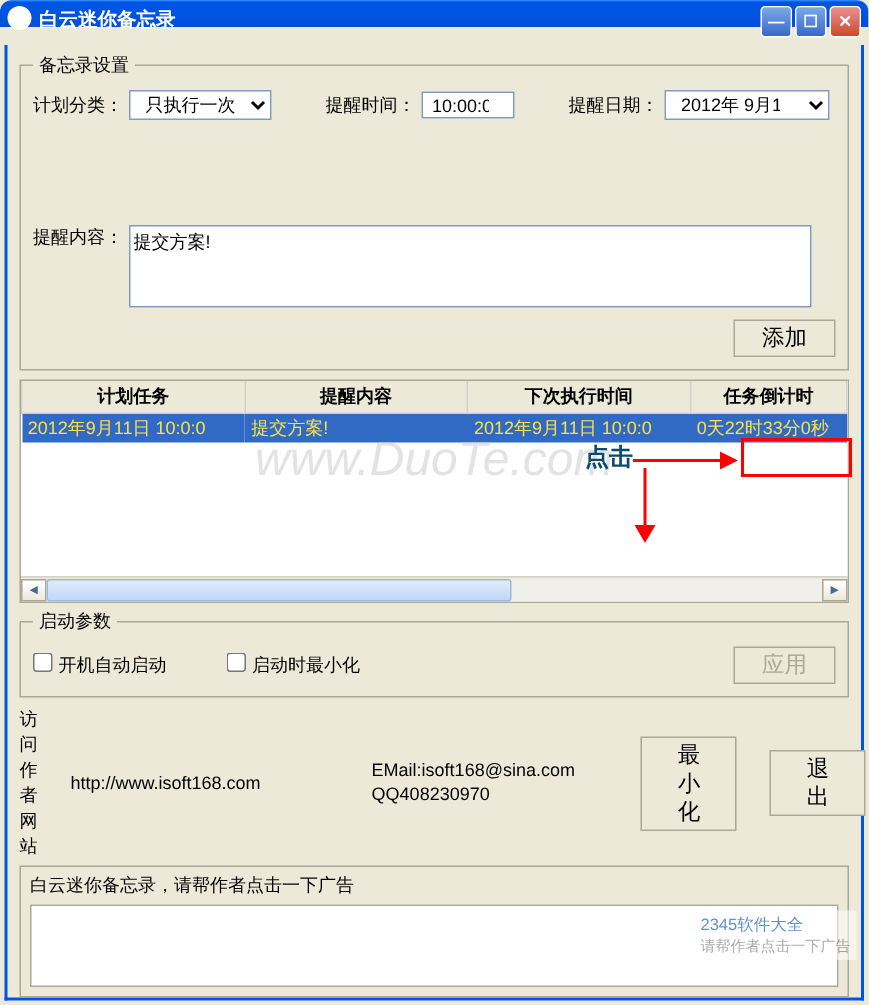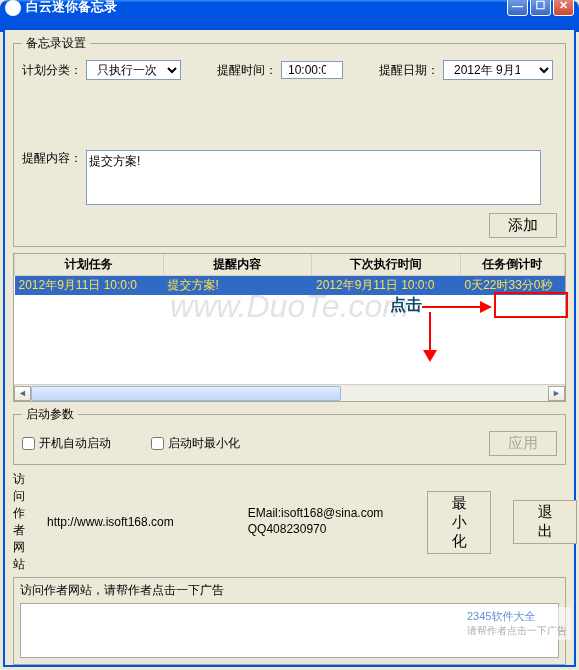--- a/index.html
+++ b/index.html
@@ -1,18 +1,18 @@
 <!DOCTYPE html>
 <html><head>
 <meta charset="utf-8">
 <style>
 * { box-sizing: border-box; margin: 0; padding: 0; }
 body { font-family: "SimSun", "宋体", sans-serif; font-size: 12px; background: #ece9d8; width: 579px; height: 670px; overflow: hidden; position: relative; }
 
-.titlebar { height: 18px; background: linear-gradient(to bottom, #3a95ff 0%, #0054e3 8%, #0054e3 50%, #0050d8 100%); display: flex; align-items: flex-end; padding: 16px 5px; color: white; font-size: 13px; font-weight: bold; border-radius: 8px 8px 0 0; }
+.titlebar { height: 18px; background: linear-gradient(to bottom, #3a95ff 0%, #0054e3 8%, #0054e3 50%, #0050d8 100%); display: flex; align-items: flex-start; padding: 4px 5px; color: white; font-size: 13px; font-weight: bold; border-radius: 8px 8px 0 0; }
 .titlebar-icon { width: 16px; height: 16px; background: #fff; border-radius: 50%; margin-right: 5px; display: inline-block; }
 .titlebar-title { flex: 1; }
 .titlebar-buttons { display: flex; gap: 2px; }
 .titlebar-btn { width: 21px; height: 21px; border: 1px solid #fff; border-radius: 3px; display: flex; align-items: center; justify-content: center; font-family: "Marlett", sans-serif; font-size: 11px; color: white; cursor: pointer; }
 .min-btn, .max-btn { background: linear-gradient(to bottom, #7ba8e8, #3868c8); }
 .close-btn { background: linear-gradient(to bottom, #e89090, #d04828); }
 
 .client { position: absolute; left: 3px; right: 3px; top: 30px; bottom: 3px; background: #ece9d8; border-left: 2px solid #0054e3; border-right: 2px solid #0054e3; border-bottom: 2px solid #0054e3; padding: 5px 8px; }
 
 fieldset { border: 1px solid #aca899; margin-bottom: 6px; padding: 8px 8px; position: relative; }
@@ -44,21 +44,21 @@
 th { background: #ece9d8; border: 1px solid #d4d0c8; border-top: none; text-align: center; padding: 2px 4px; font-weight: bold; }
 td { padding: 1px 4px; border-right: 1px solid transparent; }
 tr.selected { background: #316ac5; color: #fde047; }
 .watermark { position: absolute; top: 40%; left: 50%; transform: translate(-50%, -50%); font-size: 32px; color: rgba(200,200,200,0.5); font-style: italic; font-family: Arial; pointer-events: none; }
 .hscroll { height: 17px; background: #ece9d8; display: flex; align-items: center; border-top: 1px solid #d4d0c8; }
 .hscroll-btn { width: 17px; height: 15px; background: linear-gradient(#fff,#ece9d8); border: 1px solid #aca899; display: flex; align-items: center; justify-content: center; font-size: 9px; color: #4a6a9a; }
 .hscroll-track { flex: 1; background: #f0f0ea; height: 15px; position: relative; }
 .hscroll-thumb { position: absolute; left: 0; width: 60%; height: 100%; background: linear-gradient(#e0ecfb,#c0d8f8); border: 1px solid #9ab8e0; border-radius: 2px; }
 
 .startup-row { display: flex; align-items: center; gap: 40px; }
-.checkbox-wrap { display: flex; align-items: center; gap: 4px; }
+.checkbox-wrap { display: flex; gap: 4px; }
 input[type=checkbox] { width: 13px; height: 13px; }
 .startup-row .btn { margin-left: auto; }
 
 .bottom-links { display: flex; align-items: center; gap: 22px; margin: 4px 0; font-size: 12px; }
 .bottom-links .spacer { flex: 1; }
 .email-block { margin-left: 52px; line-height: 1.3; }
 
 .ad-fieldset { padding: 4px 6px 6px; }
 .ad-box { height: 55px; background: #fff; border: 1px solid #aca899; margin-top: 4px; }
 
@@ -155,21 +155,21 @@
     <div class="email-block">
       <div>EMail:isoft168@sina.com</div>
       <div>QQ408230970</div>
     </div>
     <span class="spacer"></span>
     <button class="btn">最小化</button>
     <button class="btn">退出</button>
   </div>
 
   <fieldset class="ad-fieldset">
-    <span>访问作者网站，请帮作者点击一下广告</span>
+    <span>白云迷你备忘录，请帮作者点击一下广告</span>
     <div class="ad-box"></div>
   </fieldset>
 
   <div class="add-highlight"></div>
   <div class="click-label">点击</div>
   <svg class="arrow-svg" width="70" height="18">
     <line x1="0" y1="9" x2="58" y2="9" stroke="red" stroke-width="2"></line>
     <polygon points="58,3 70,9 58,15" fill="red"></polygon>
   </svg>
   <svg class="arrow-down" width="30" height="50">

